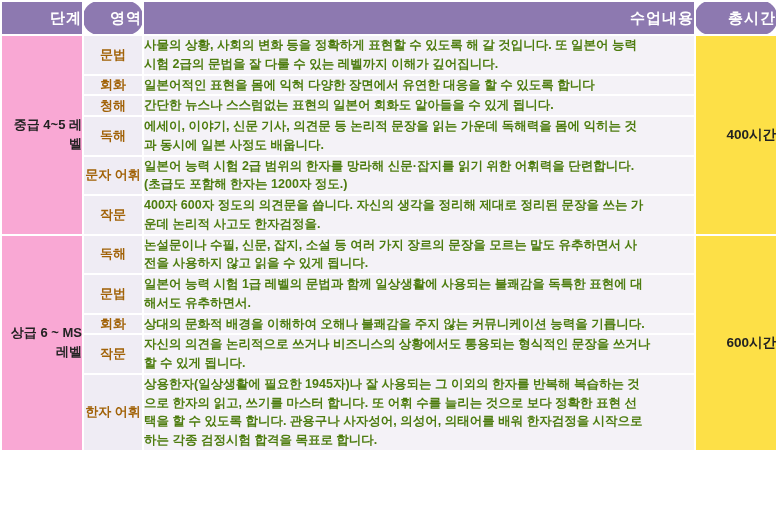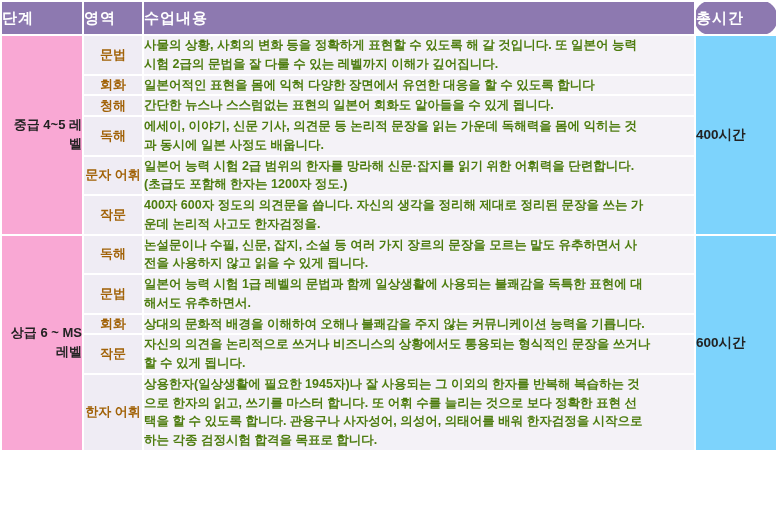--- a/index.html
+++ b/index.html
@@ -22,43 +22,43 @@
   #course-table td {
     border: 2px solid #ffffff;
     padding: 0;
     vertical-align: middle;
   }
   .hdr {
     background: #8d79b0;
     color: #ffffff;
     font-weight: bold;
     font-size: 15px;
-    text-align: left;
+    text-align: right;
     height: 32px;
     letter-spacing: 1px;
   }
   .hdr-step { width: 80px; }
-  .hdr-area { width: 58px; }
+  .hdr-area { width: 58px; border-radius: 16px; }
   .hdr-content { }
   .hdr-time { width: 80px; border-radius: 15px; }
 
   .level-cell {
     background: #f9a8d4;
     color: #222222;
     font-weight: bold;
     font-size: 13px;
     text-align: right;
     line-height: 1.45;
   }
   .time-cell {
-    background: #7dd3fc;
+    background: #fde047;
     color: #222222;
     font-weight: bold;
     font-size: 13.5px;
-    text-align: left;
+    text-align: right;
   }
   .area-cell {
     background: #efecf4;
     color: #a16207;
     font-weight: bold;
     font-size: 13px;
     text-align: center;
     line-height: 1.35;
   }
   .content-cell {

